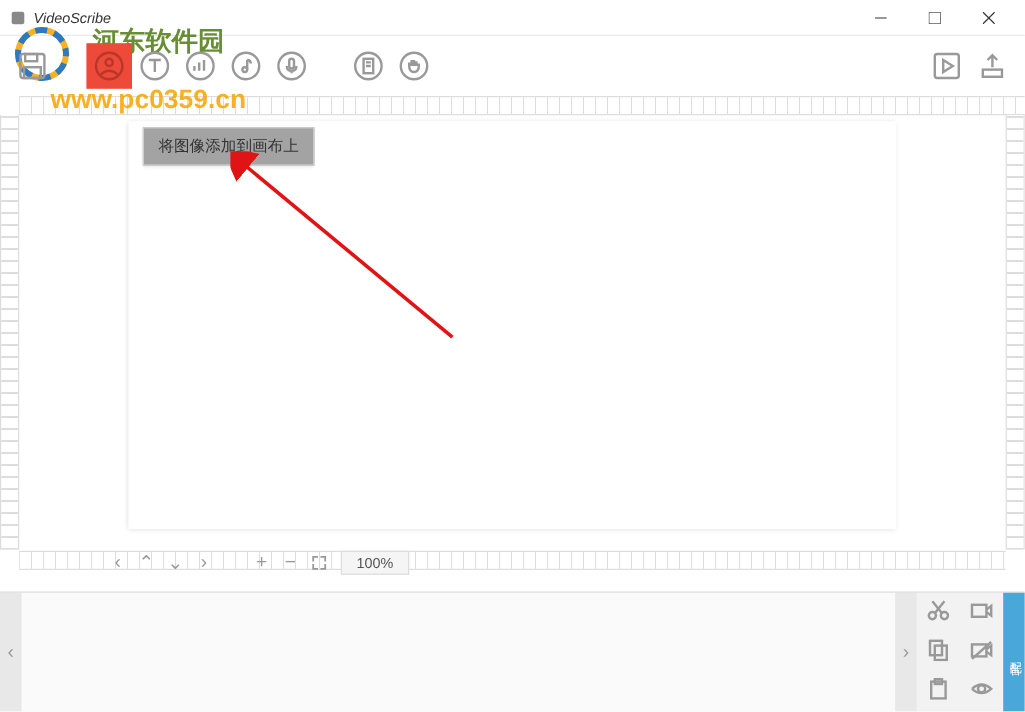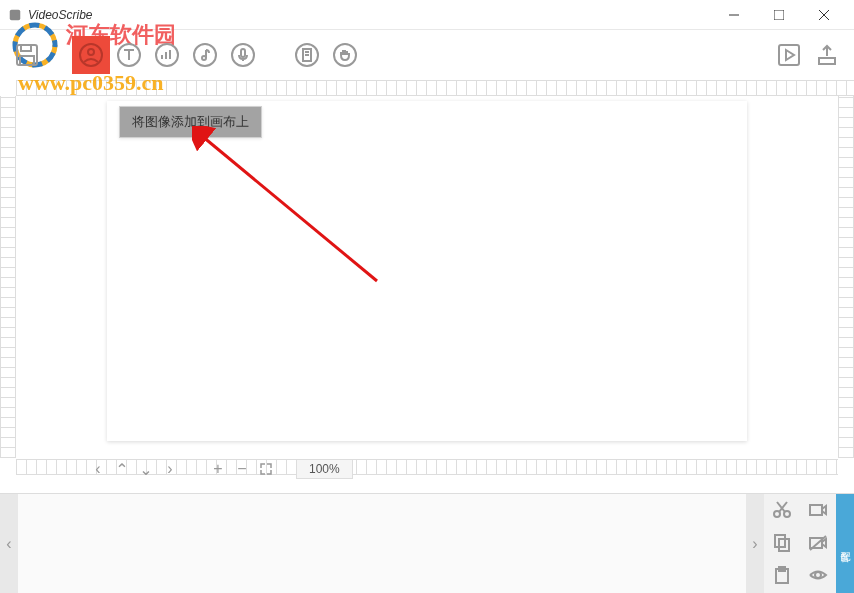--- a/index.html
+++ b/index.html
@@ -25,33 +25,33 @@
 
 .canvas-wrap { position: absolute; top: 96px; left: 16px; right: 16px; bottom: 135px; display: flex; justify-content: center; padding-top: 0; }
 .canvas { width: 640px; height: 340px; background: #fff; box-shadow: 0 1px 4px rgba(0,0,0,0.15); position: relative; margin-top: 5px; }
 
 .tooltip { position: absolute; top: 5px; left: 12px; background: #a3a3a3; border: 1px solid #d0d0d0; padding: 6px 12px; font-size: 13px; color: #333; box-shadow: 0 1px 3px rgba(0,0,0,0.1); }
 
 .arrow-svg { position: absolute; top: 25px; left: 85px; pointer-events: none; }
 
 .zoom-bar { position: absolute; bottom: 112px; left: 90px; height: 24px; display: flex; align-items: center; gap: 8px; }
 .zoom-bar .nav-btn { width: 16px; height: 16px; display: flex; align-items: center; justify-content: center; color: #999; cursor: pointer; }
-.zoom-bar .zoom-val { background: #f5f5f5; border: 1px solid #ddd; padding: 2px 12px; font-size: 12px; color: #555; margin-left: 14px; }
+.zoom-bar .zoom-val { background: #f5f5f5; border: 1px solid #ddd; padding: 2px 12px; font-size: 12px; color: #555; margin-left: 2px; }
 
 .timeline { position: absolute; bottom: 0; left: 0; right: 0; height: 100px; background: #f2f2f2; border-top: 1px solid #ddd; display: flex; }
 .timeline .tl-collapse { width: 18px; background: #e8e8e8; display: flex; align-items: center; justify-content: center; color: #999; cursor: pointer; }
 .timeline .tl-main { flex: 1; background: #fafafa; }
 .timeline .tl-tools { width: 72px; background: #f2f2f2; display: grid; grid-template-columns: 1fr 1fr; grid-template-rows: 1fr 1fr 1fr; align-items: center; justify-items: center; }
 .timeline .tl-tools svg { width: 20px; height: 20px; }
 .timeline .tl-tab { width: 18px; background: #4aa8d8; display: flex; align-items: center; justify-content: center; color: #fff; font-size: 10px; writing-mode: vertical-rl; cursor: pointer; }
 
 .watermark { position: absolute; top: 20px; left: 10px; pointer-events: none; opacity: 0.85; }
 .watermark .wm-text { font-size: 22px; font-weight: bold; }
-.wm1 { color: #ef4444; }
-.wm2 { color: #f7a400; font-size: 16px; display: block; margin-top: 2px; margin-left: 8px; font-family: Liberation Serif, serif; }
+.wm1 { color: #4d7c0f; margin-left: 11px; }
+.wm2 { color: #f7a400; font-size: 16px; display: block; margin-top: 2px; margin-left: 32px; }
 
 .icon-stroke { fill: none; stroke: #999; stroke-width: 2; }
 </style>
 </head>
 <body>
 
 <div class="watermark">
   <svg width="50" height="50" viewBox="0 0 50 50" style="float:left;margin-right:6px">
     <circle cx="25" cy="25" r="20" fill="none" stroke="#f7a400" stroke-width="5" stroke-dasharray="10 6"></circle>
     <circle cx="25" cy="25" r="20" fill="none" stroke="#0b63b3" stroke-width="5" stroke-dasharray="10 6" stroke-dashoffset="8"></circle>

